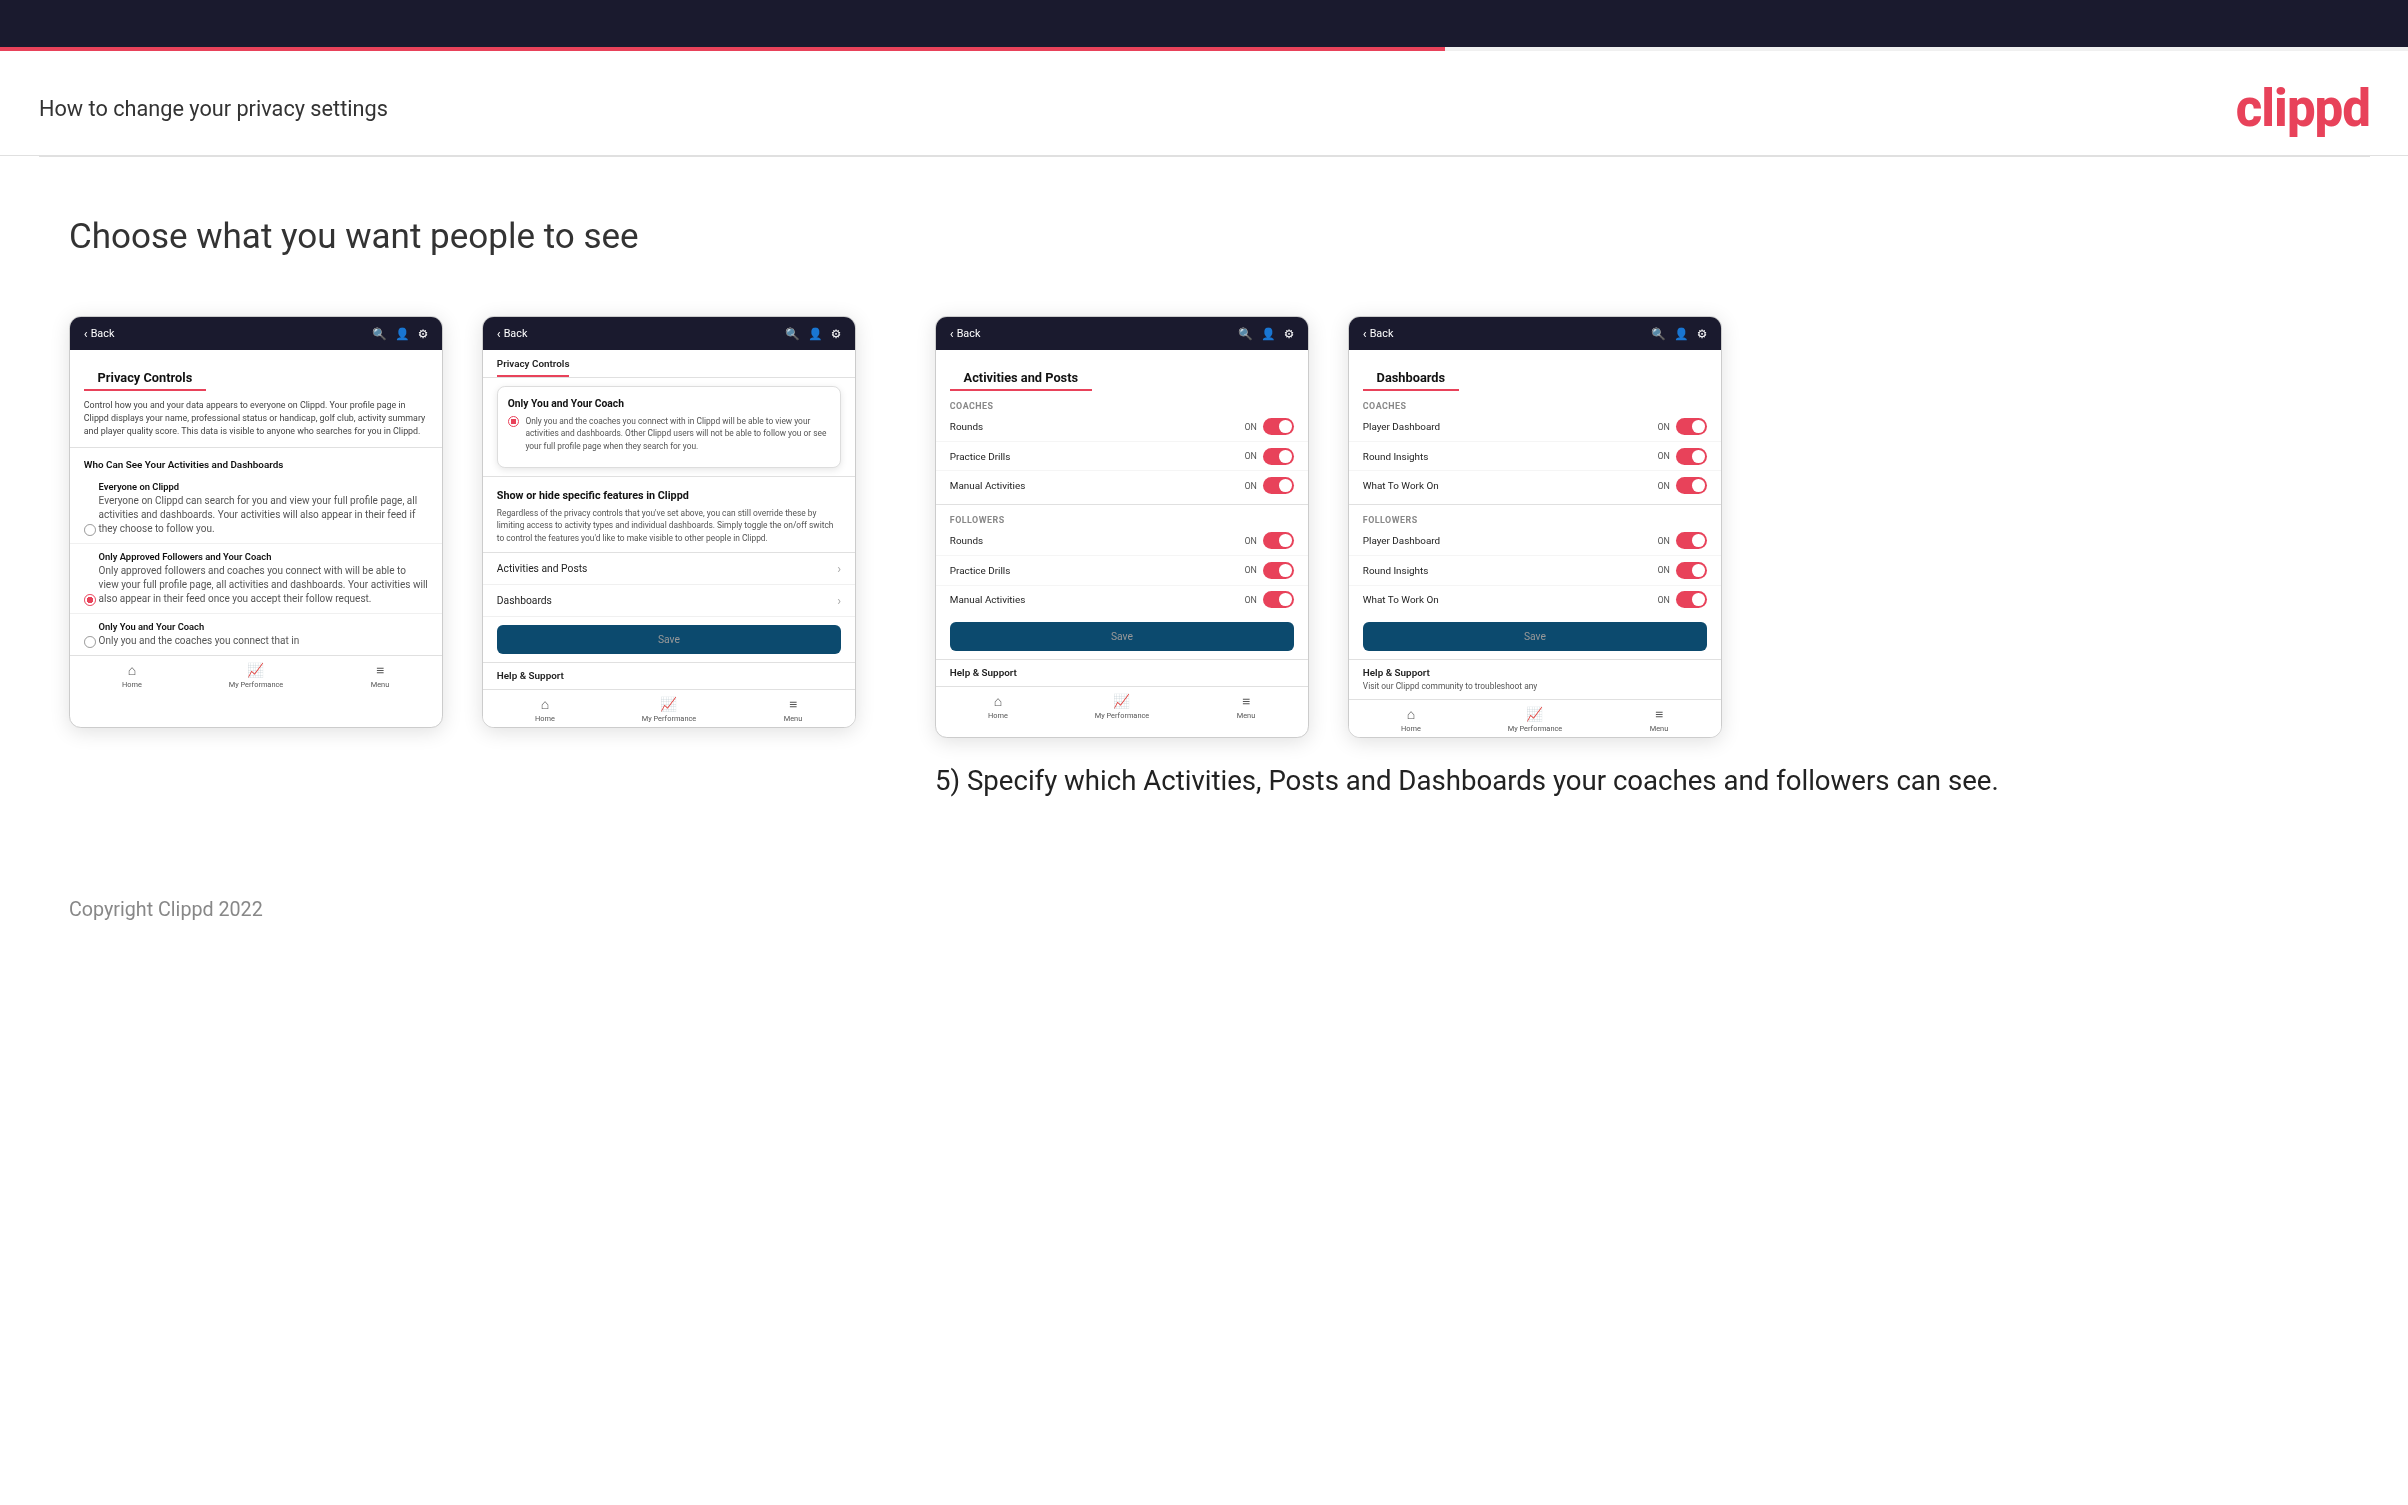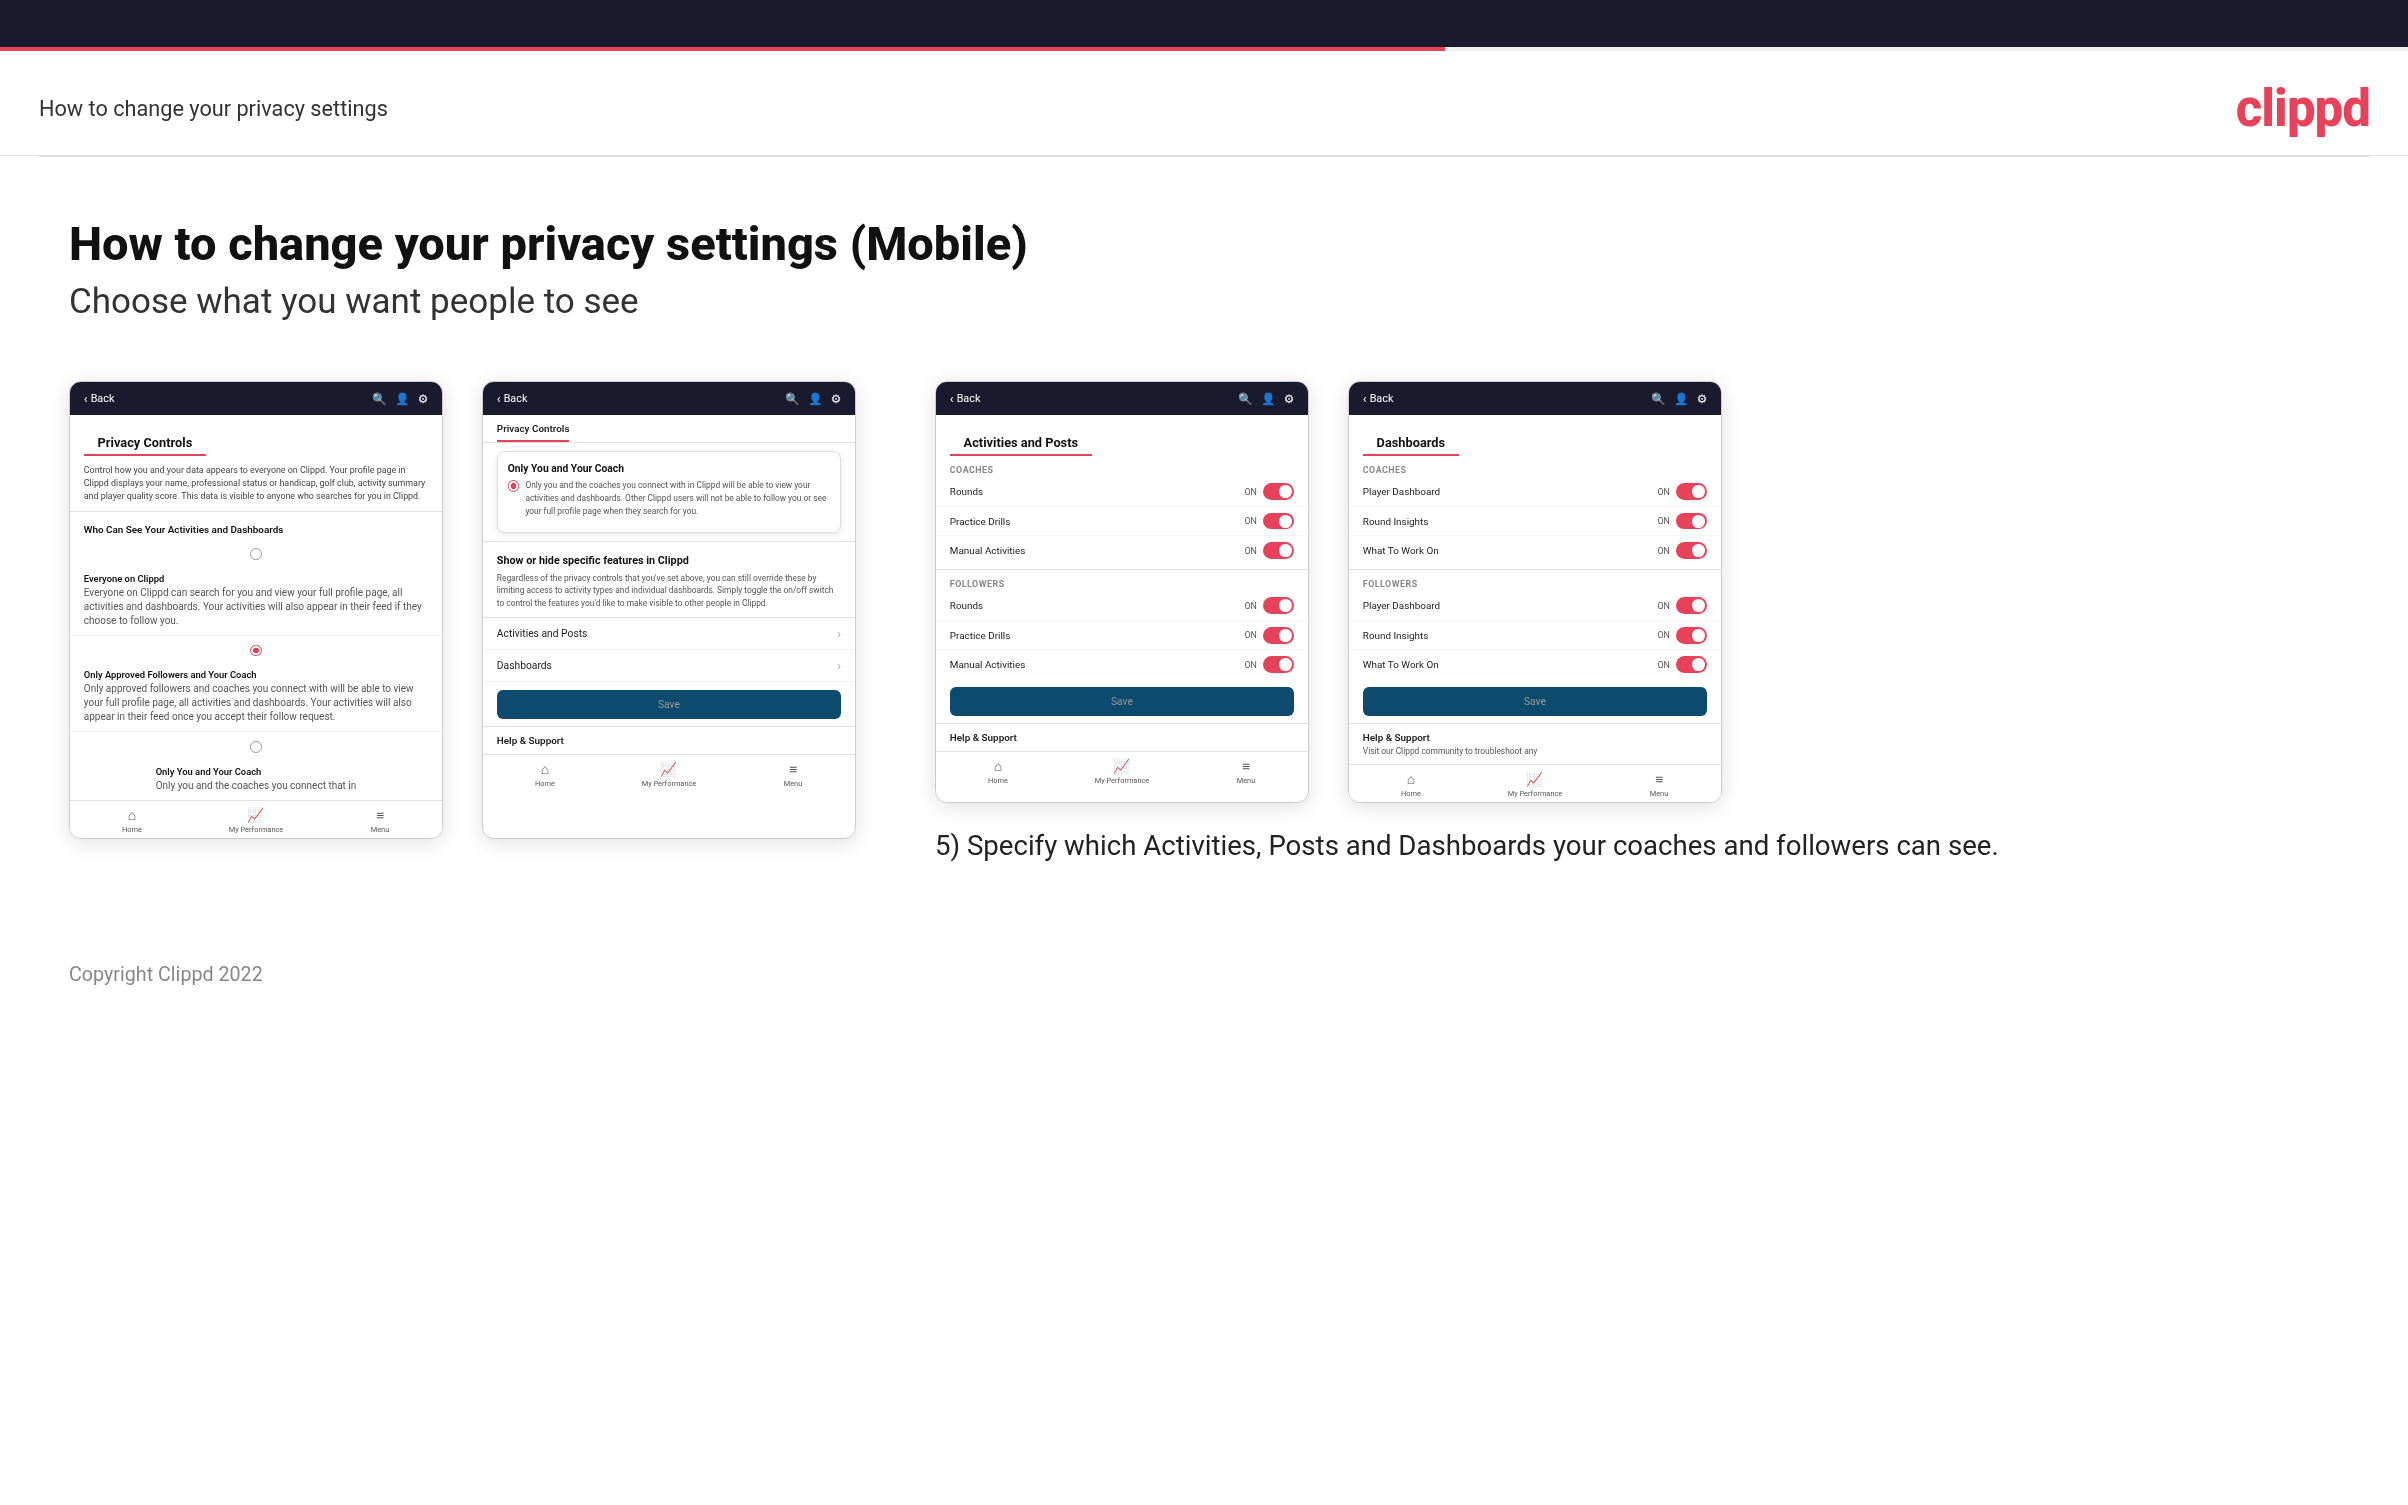--- a/index.html
+++ b/index.html
@@ -140,23 +140,22 @@
       padding: 7.9px 13.8px 3.9px 13.8px;
       font-size: 9.9px;
       font-weight: 600;
       color: #111;
     }
 
     
     .phone-radio-option {
       padding: 6.9px 13.8px;
       display: flex;
-      align-items: center;
-      gap: 13px;
-      flex-direction: column;
+      align-items: flex-end;
+      gap: 3px;
     }
     .radio-circle {
       width: 11.8px;
       height: 11.8px;
       border-radius: 50%;
       border: 1.5px solid #999;
       margin-top: 2px;
       flex-shrink: 0;
       background: #fff;
     }
@@ -369,21 +368,20 @@
 <div class="top-bar"></div>
 
 <div class="header-area">
   <span class="header-breadcrumb">How to change your privacy settings</span>
   <span class="logo">clippd</span>
 </div>
 
 <div class="divider"></div>
 
 <div class="main-content">
-  <h1 class="page-title">How to change your privacy settings (Mobile)</h1>
   <p class="page-subtitle">Choose what you want people to see</p>
 
   <div class="screenshots-outer">
 
     <div class="left-pair">
       <div class="left-pair-screens">
 
         <div class="phone-screen">
           <div class="phone-topbar">
             <div class="phone-back">

